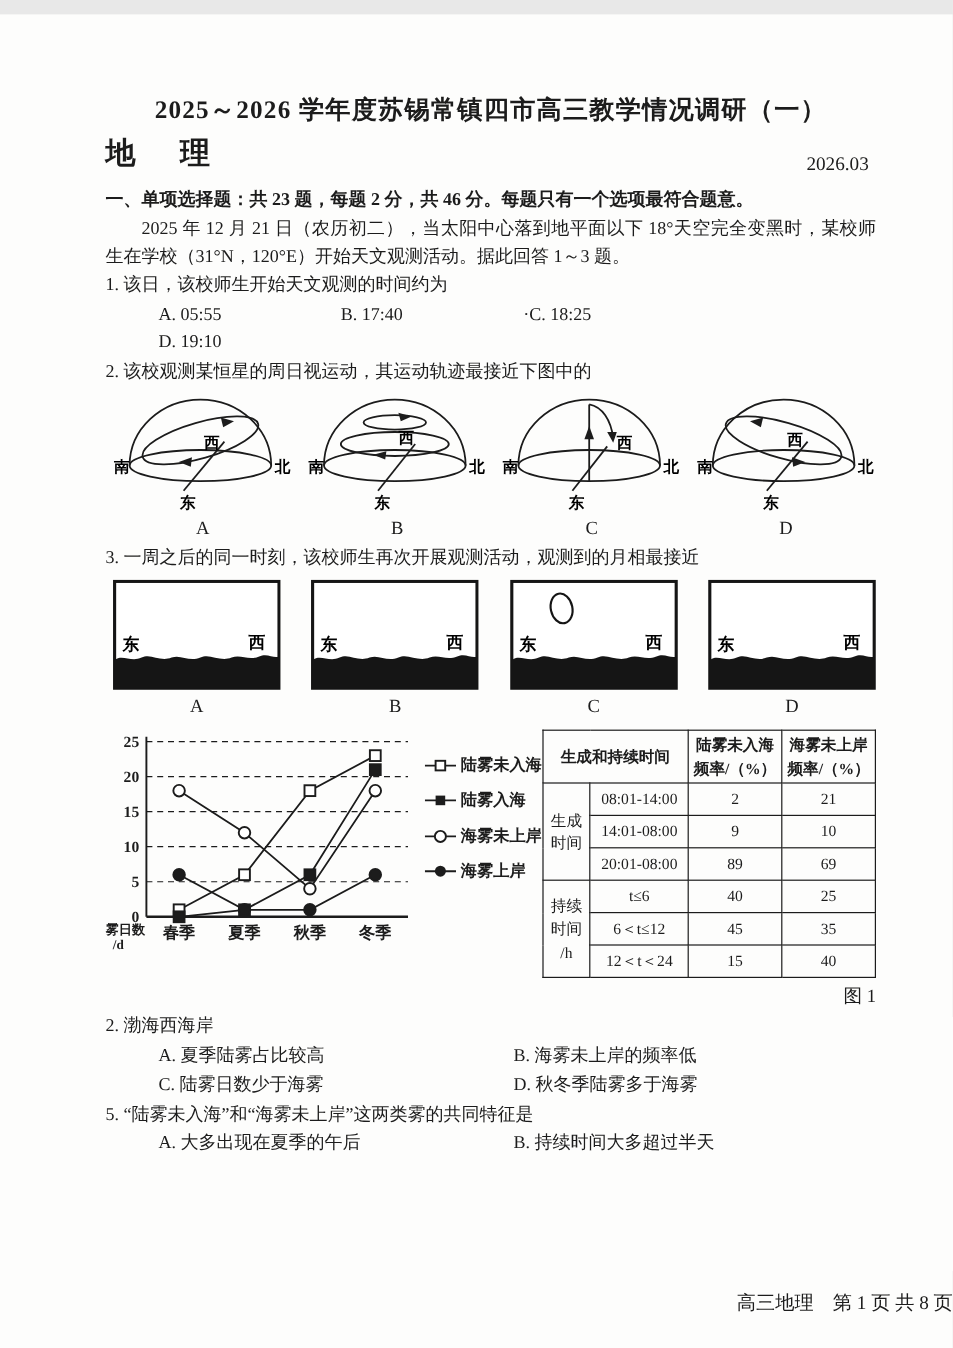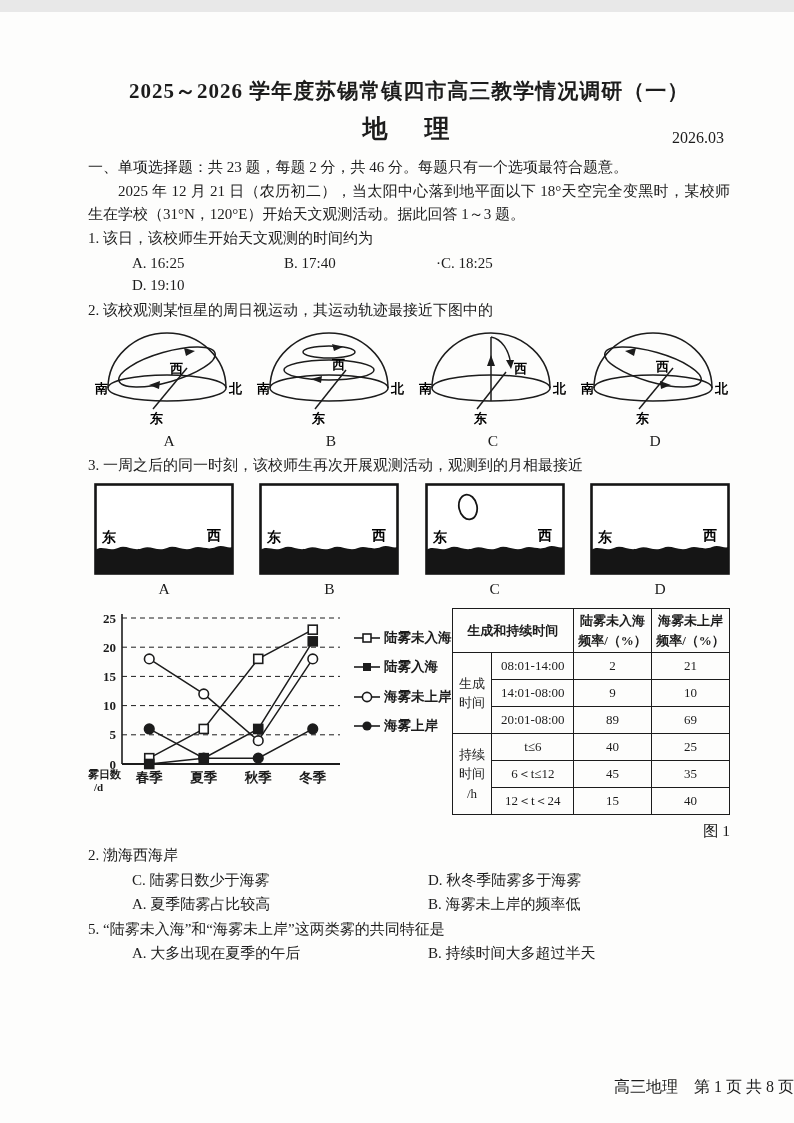--- a/index.html
+++ b/index.html
@@ -4,24 +4,24 @@
 <style>
   html,body{margin:0;padding:0;background:#e8e8e8;}
   .page{
     position:relative;width:794px;height:1123px;margin:12px auto;
     background:#fdfdfc;color:#1c1c1c;
     font-family:"Liberation Serif","DejaVu Serif",serif;
     font-size:15px;line-height:1.5;overflow:hidden;
     box-sizing:border-box;padding:64px 64px 0 88px;
   }
   .title{font-size:21px;font-weight:bold;text-align:center;letter-spacing:1px;margin:0 0 2px 0;}
-  .subject-row{position:relative;text-align:center;margin:2px 0 6px 0;height:40px;}
+  .subject-row{position:relative;text-align:left;margin:2px 0 6px 0;height:40px;}
   .subject{font-size:25px;font-weight:bold;letter-spacing:6px;}
   .date{position:absolute;right:6px;bottom:0;font-size:16px;}
-  .section-header{font-weight:normal;margin:4px 0 2px 0;}
+  .section-header{font-weight:bold;margin:4px 0 2px 0;}
   p.para{margin:2px 0;text-align:justify;text-indent:2em;}
   p.qtext{margin:2px 0;}
   .opt-row{margin:1px 0 2px 0;padding-left:44px;}
   .opt-row .opt{display:inline-block;width:152px;}
   .opt-row.two-col .opt{width:296px;}
   .fig-row{display:flex;justify-content:space-between;align-items:flex-start;margin:4px 0 0 6px;}
   .fig-row svg.dome{display:block;}
   .letter-row{display:flex;justify-content:space-between;margin:0 0 2px 6px;}
   .letter-row span{display:inline-block;text-align:center;font-size:15.5px;}
   .letter-row.domes span{width:150px;}
@@ -56,21 +56,21 @@
     <span class="subject">地　理</span>
     <span class="date">2026.03</span>
   </div>
 
   <div class="section-header">一、单项选择题：共 23 题，每题 2 分，共 46 分。每题只有一个选项最符合题意。</div>
 
   <p class="para">2025 年 12 月 21 日（农历初二），当太阳中心落到地平面以下 18°天空完全变黑时，某校师生在学校（31°N，120°E）开始天文观测活动。据此回答 1～3 题。</p>
 
   <p class="qtext">1. 该日，该校师生开始天文观测的时间约为</p>
   <div class="opt-row">
-    <span class="opt">A. 16:25</span><span class="opt">B. 17:40</span><span class="opt">·C. 18:25</span><span class="opt">D. 19:10</span>
+    <span class="opt">A. 05:55</span><span class="opt">B. 17:40</span><span class="opt">·C. 18:25</span><span class="opt">D. 19:10</span>
   </div>
 
   <p class="qtext">2. 该校观测某恒星的周日视运动，其运动轨迹最接近下图中的</p>
 
   <div class="fig-row">
 
     <svg class="dome" width="150" height="104" viewBox="0 0 150 104">
       <g fill="none" stroke="#1c1c1c" stroke-width="1.5">
         <path d="M14,63 A59,55 0 0 1 132,63"></path>
         <ellipse cx="73" cy="63" rx="59" ry="13"></ellipse>
@@ -300,24 +300,24 @@
         <td>40</td>
       </tr>
     </tbody>
       </table>
   </div>
 
   <div class="fig-caption">图 1</div>
 
   <p class="qtext">2. 渤海西海岸</p>
   <div class="opt-row two-col">
+    <span class="opt">A. 夏季陆雾占比较高</span><span class="opt">B. 海雾未上岸的频率低</span>
+  </div>
+  <div class="opt-row two-col">
     <span class="opt">C. 陆雾日数少于海雾</span><span class="opt">D. 秋冬季陆雾多于海雾</span>
-  </div>
-  <div class="opt-row two-col">
-    <span class="opt">A. 夏季陆雾占比较高</span><span class="opt">B. 海雾未上岸的频率低</span>
   </div>
 
   <p class="qtext">5. “陆雾未入海”和“海雾未上岸”这两类雾的共同特征是</p>
   <div class="opt-row two-col">
     <span class="opt">A. 大多出现在夏季的午后</span><span class="opt">B. 持续时间大多超过半天</span>
   </div>
 
   <div class="footer">高三地理　第 1 页 共 8 页</div>
 </div>
 

